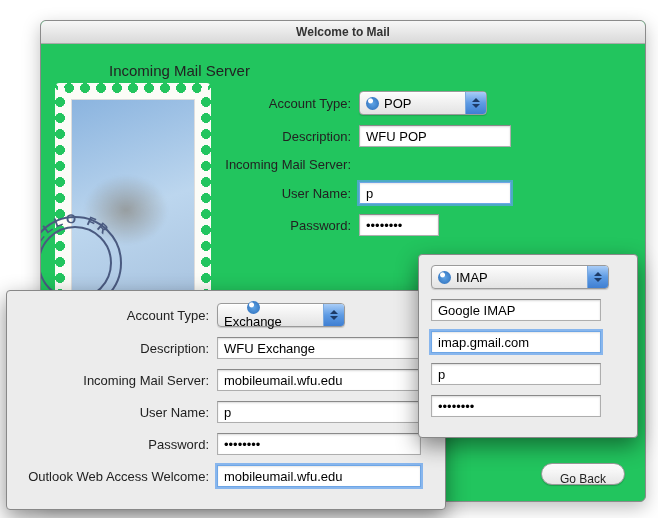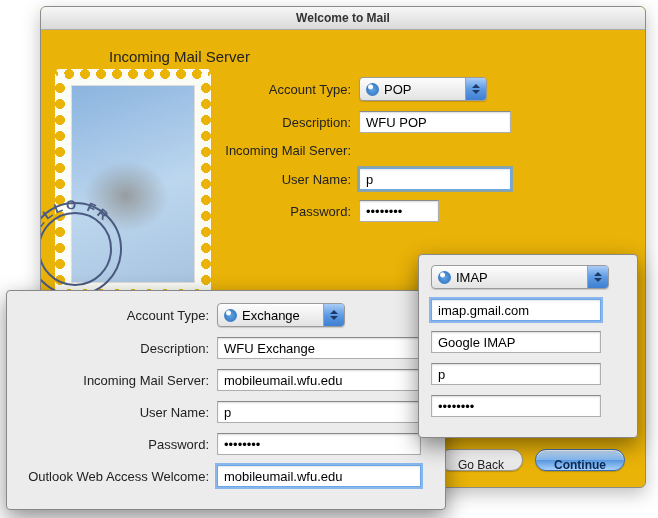--- a/index.html
+++ b/index.html
@@ -11,26 +11,26 @@
     font-size: 13px;
     background: #fff;
     position: relative;
     overflow: hidden;
   }
 
   
   .main-window {
     position: absolute;
     left: 40px;
-    top: 6px;
+    top: 20px;
     width: 604px;
     height: 480px;
     border: 1px solid #8b8b8b;
     border-radius: 6px;
-    background: #eab308;
+    background: #22c55e;
     box-shadow: 0 6px 18px rgba(0,0,0,0.25);
     overflow: hidden;
   }
   .titlebar {
     height: 22px;
     line-height: 22px;
     text-align: center;
     font-size: 12px;
     font-weight: 600;
     color: #333;
@@ -275,29 +275,28 @@
     </div>
 
     <div class="form-row">
       <span class="lbl">Password:</span>
       <input class="txt" style="width: 80px;" value="••••••••">
     </div>
   </div>
 
   <div class="btn-row">
     <button class="pill-btn">Go Back</button>
-    <button class="pill-btn primary">Continue</button>
   </div>
 </div>
 
 <div class="panel panel-left">
   <div class="form-row">
     <span class="lbl">Account Type:</span>
     <div class="aqua-select">
-      <span style="display:flex;align-items:center;">
+      <span style="display:flex;align-items:center;flex-direction:column;">
         <span class="globe"></span>
         <span class="sel-text">Exchange</span>
       </span>
       <span class="endcap">
           <span class="tri-up"></span>
           <span class="tri-dn"></span>
         </span>
     </div>
   </div>
   <div class="form-row">
@@ -326,17 +325,17 @@
   <div class="aqua-select">
     <span style="display:flex;align-items:center;">
       <span class="globe"></span>
       <span class="sel-text">IMAP</span>
     </span>
     <span class="endcap">
         <span class="tri-up"></span>
         <span class="tri-dn"></span>
       </span>
   </div>
+  <input class="txt" value="Google IMAP" style="">
   <input class="txt focus" value="imap.gmail.com" style="">
-  <input class="txt" value="Google IMAP" style="">
   <input class="txt" value="p" style="">
   <input class="txt" value="••••••••" style="">
 </div>
 
 </body></html>

